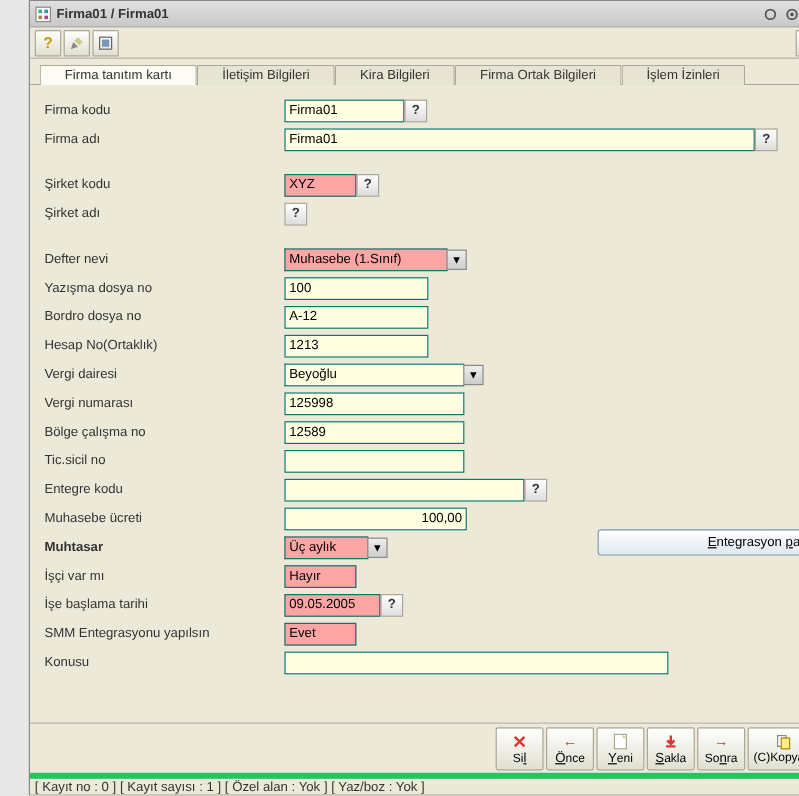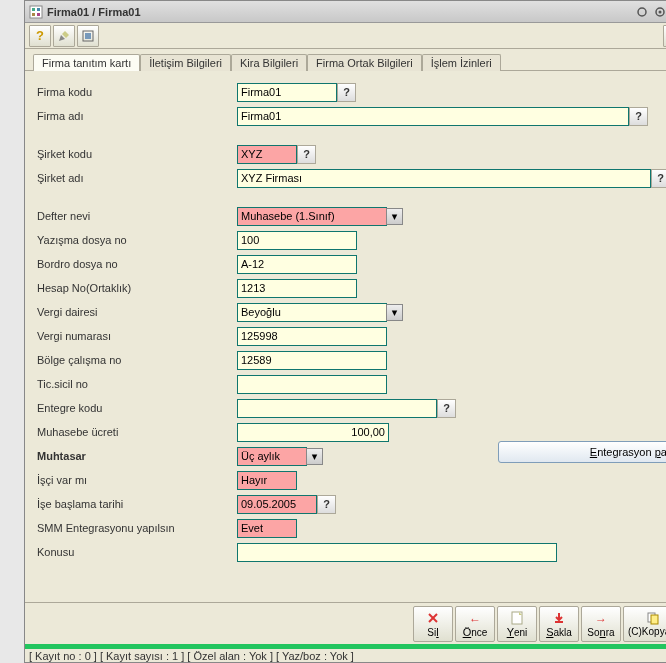--- a/index.html
+++ b/index.html
@@ -11,21 +11,21 @@
 .titlebar .tb-icon { width: 14px; height: 14px; margin-right: 4px; display:inline-block; }
 .titlebar .tb-title { flex: 1; font-weight: bold; font-size: 11px; color: #333; }
 .titlebar .win-controls { display: flex; gap: 4px; }
 .titlebar .win-btn { width: 14px; height: 14px; display:flex; align-items:center; justify-content:center; color:#444; font-size:13px; cursor:pointer; }
 
 .toolbar { height: 26px; background: #ece9d8; border-bottom: 1px solid #aca899; display:flex; align-items:center; padding: 2px 4px; gap:2px; }
 .tool-btn { width: 22px; height: 22px; border: 1px solid #aca899; background: linear-gradient(#fff,#e0e0d0); display:flex; align-items:center; justify-content:center; cursor:pointer; border-radius:1px; }
 .toolbar .spacer { flex:1; }
 
 .tabs { height: 22px; background: #ece9d8; border-bottom: 1px solid #aca899; display:flex; align-items:flex-end; padding-left: 8px; gap:0; }
-.tab { padding: 2px 8px; border: 1px solid #aca899; border-bottom: none; background: #e8e4d4; margin-right: 0px; cursor:pointer; position:relative; top:1px; border-radius: 2px 2px 0 0; color:#333; }
+.tab { padding: 2px 20px; border: 1px solid #aca899; border-bottom: none; background: #e8e4d4; margin-right: 0px; cursor:pointer; position:relative; top:1px; border-radius: 2px 2px 0 0; color:#333; }
 .tab.active { background: #fcfcf4; z-index:2; }
 
 .form-area { flex:1; background: #ece9d8; padding: 10px 12px 8px 12px; position: relative; overflow:hidden; }
 
 .row { display:flex; align-items:center; height: 22px; margin-bottom: 2px; }
 .row .label { width: 200px; color:#333; }
 .row .label.bold { font-weight:bold; }
 .input { height: 19px; border: 1px solid #0f766e; background: #ffffe1; padding: 1px 3px; line-height:15px; }
 .input.white { background: #fca5a5; }
 .input.right { text-align:right; }
@@ -134,30 +134,29 @@
 
     <div class="gap"></div>
 
     <div class="row">
       <span class="label">Şirket kodu</span>
       <span class="input white" style="width:60px">XYZ</span>
       <span class="help-btn">?</span>
     </div>
     <div class="row">
       <span class="label">Şirket adı</span>
-      <span class="input" style="width:414px">XYZ Firması</span>
       <span class="help-btn">?</span>
     </div>
 
     <div class="gap"></div>
 
     <div class="row">
       <span class="label">Defter nevi</span>
       <div class="select-wrap">
-        <span class="input white" style="width:150px">Muhasebe (1.Sınıf)</span>
+        <span class="input white" style="width:136px">Muhasebe (1.Sınıf)</span>
         <span class="dd-btn">▾</span>
       </div>
     </div>
     <div class="row">
       <span class="label">Yazışma dosya no</span>
       <span class="input" style="width:120px">100</span>
     </div>
     <div class="row">
       <span class="label">Bordro dosya no</span>
       <span class="input" style="width:120px">A-12</span>

